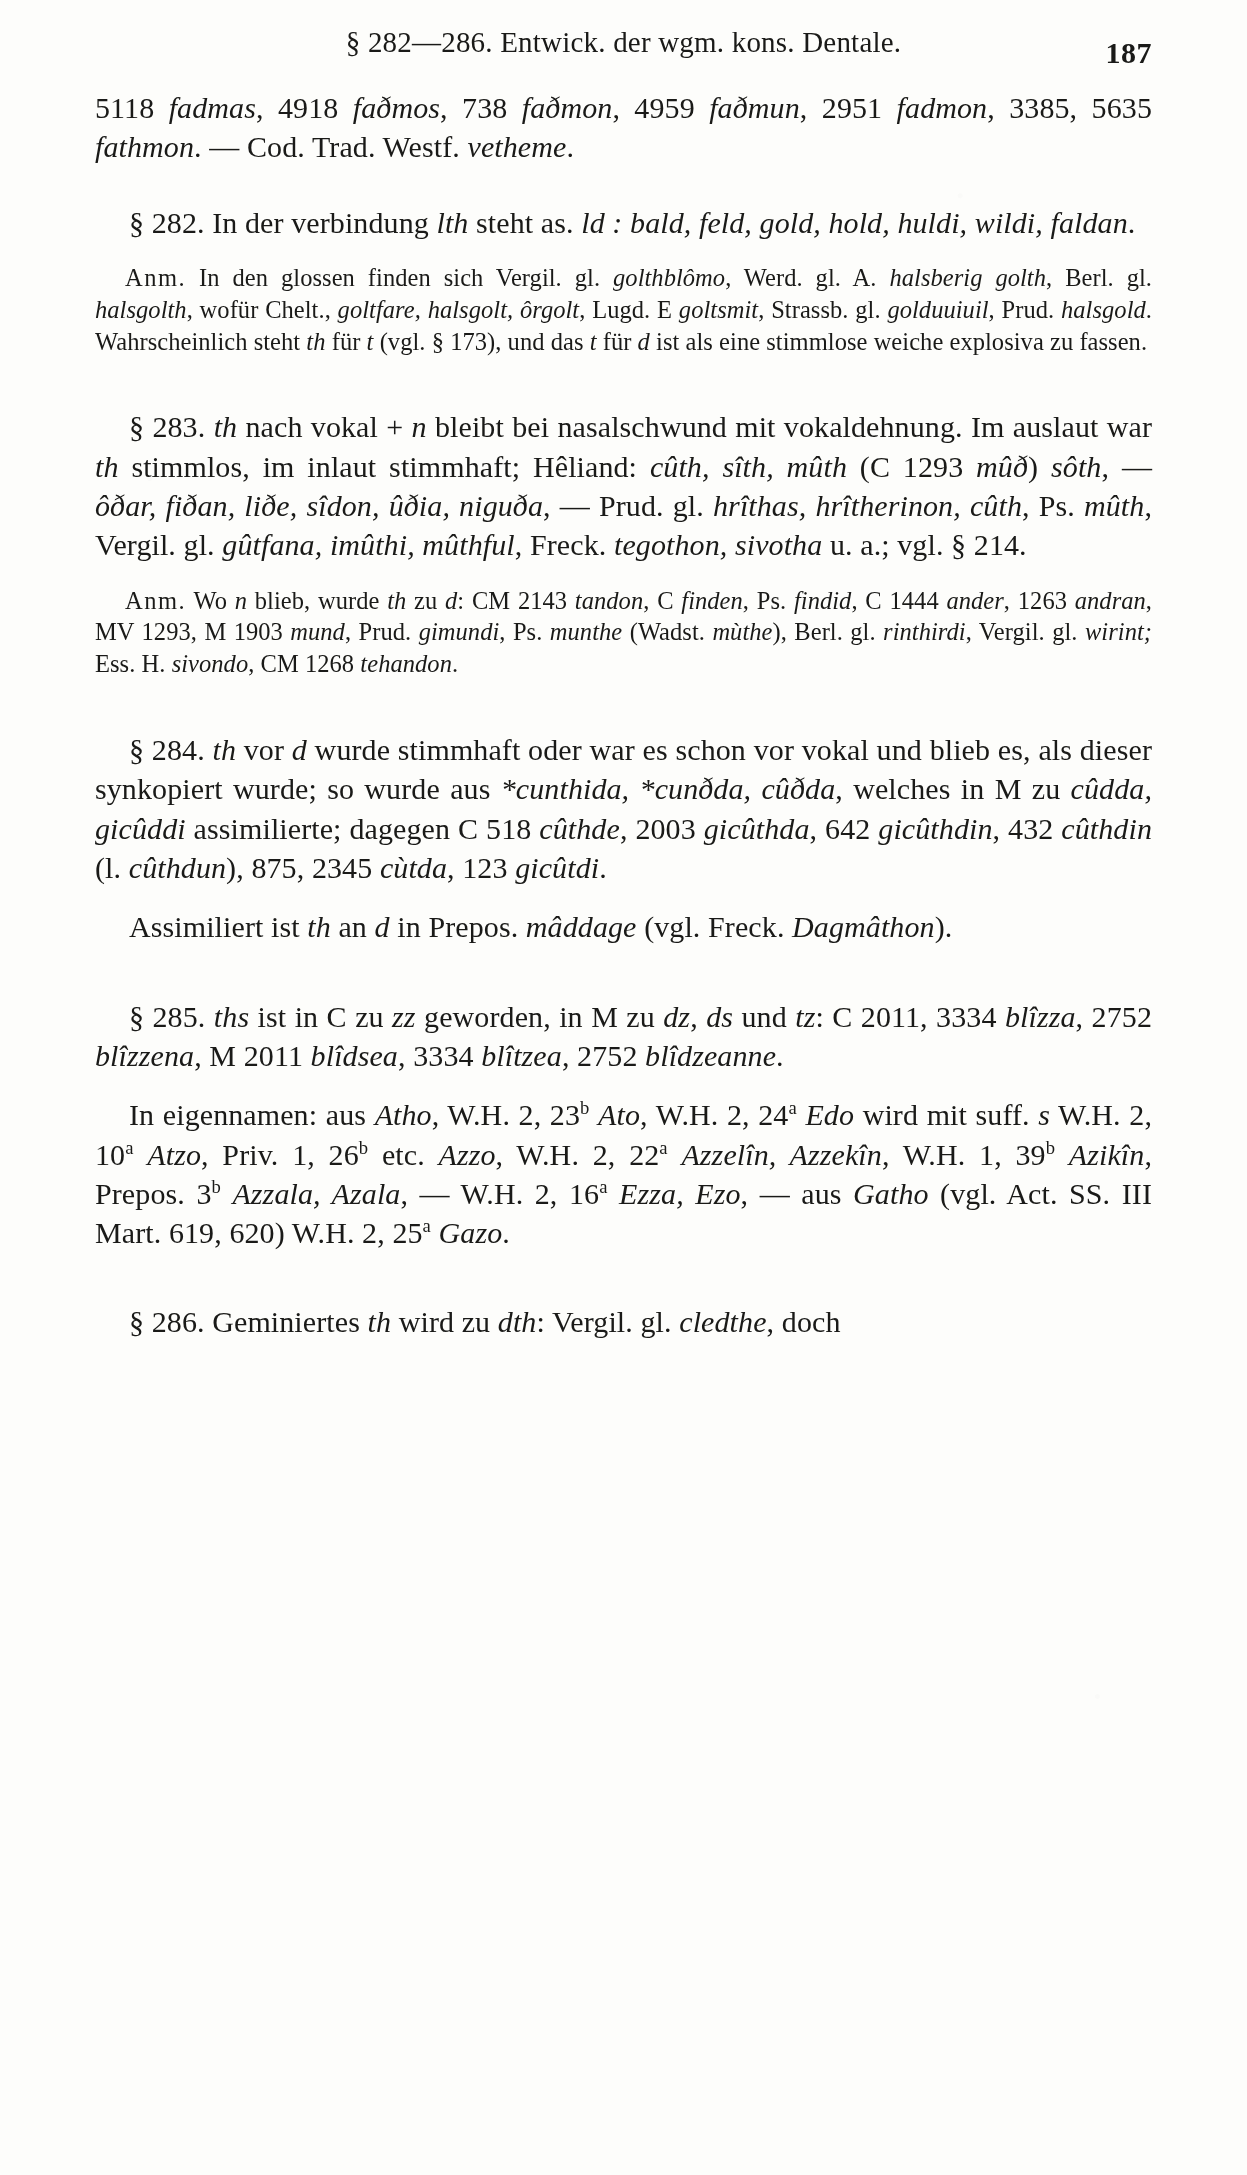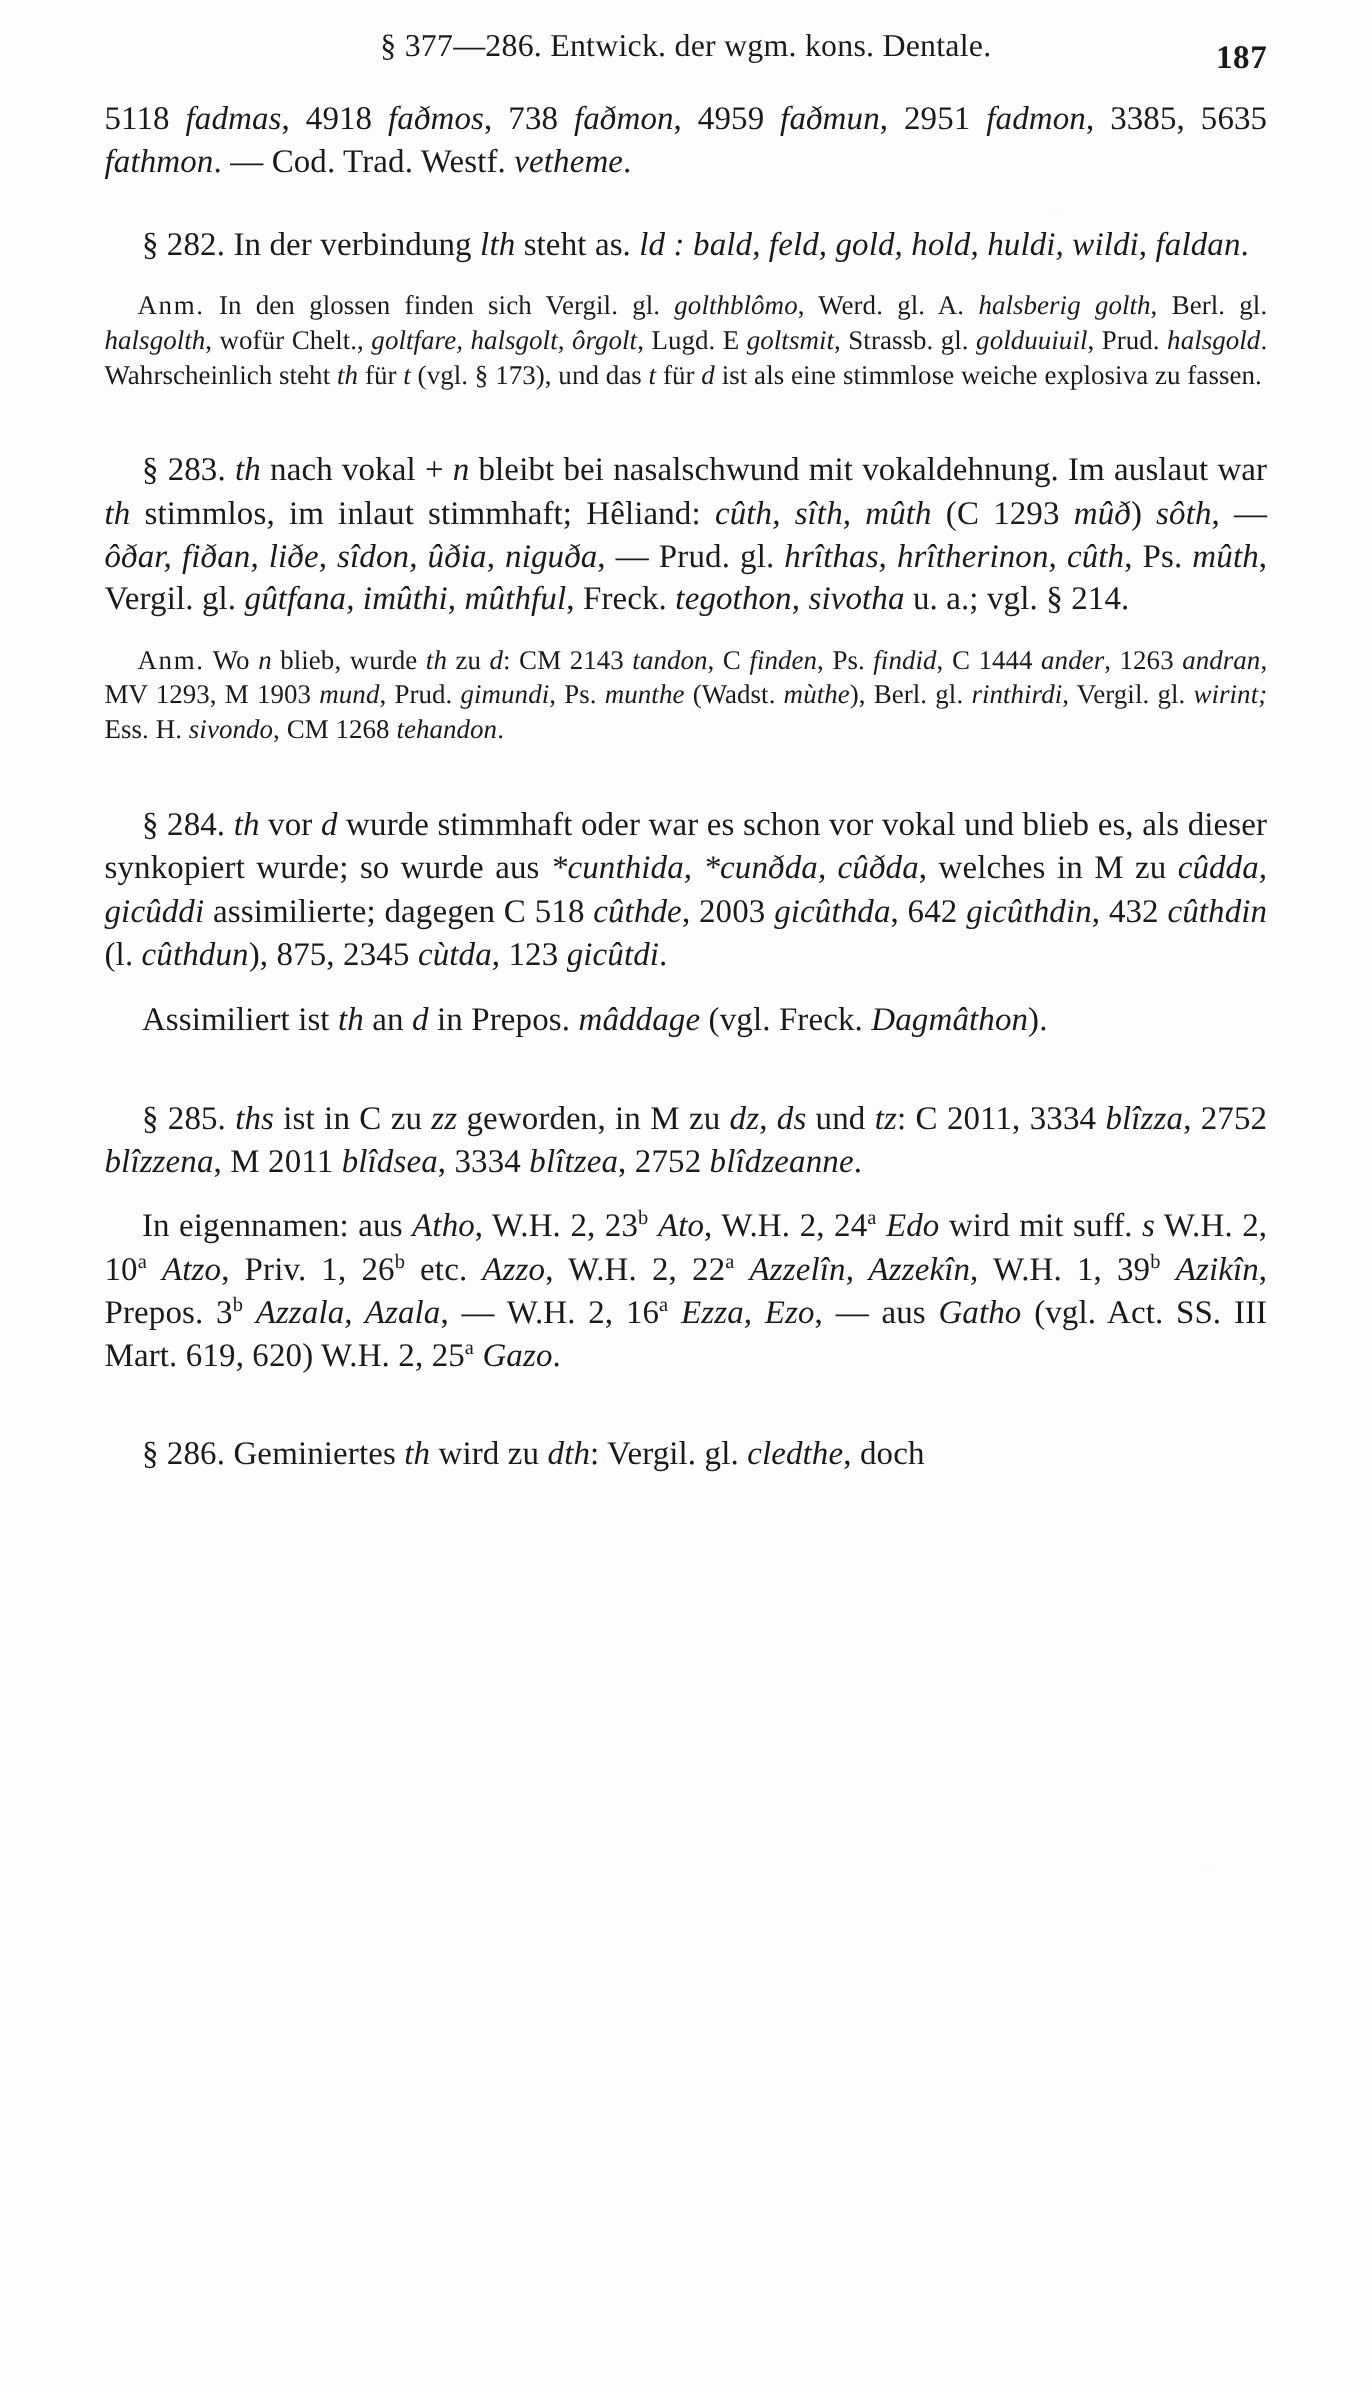--- a/index.html
+++ b/index.html
@@ -94,21 +94,21 @@
     line-height: 0;
   }
   .sect { white-space: nowrap; }
 </style>
 </head>
 <body>
 
 <div class="page">
 
   <div class="running-head">
-    <div class="rh-title">§ 377—286. Entwick. der wgm. kons. Dentale.</div>
+    <div class="rh-title">§ 282—286. Entwick. der wgm. kons. Dentale.</div>
     <div class="rh-page">187</div>
   </div>
 
   <p class="body-block no-indent">5118 <i>fadmas</i>, 4918 <i>faðmos</i>, 738 <i>faðmon</i>, 4959 <i>faðmun</i>, 2951 <i>fadmon</i>, 3385, 5635 <i>fathmon</i>. — Cod. Trad. Westf. <i>vetheme</i>.</p>
 
   <div class="gap-sm"></div>
 
   <p class="body-block indent-first"><span class="sect">§ 282.</span> In der verbindung <i>lth</i> steht as. <i>ld : bald, feld, gold, hold, huldi, wildi, faldan</i>.</p>
 
   <p class="note-block"><span class="sm-caps-note">Anm.</span> In den glossen finden sich Vergil. gl. <i>golthblômo</i>, Werd. gl. A. <i>halsberig golth</i>, Berl. gl. <i>halsgolth</i>, wofür Chelt., <i>goltfare, halsgolt, ôrgolt</i>, Lugd. E <i>goltsmit</i>, Strassb. gl. <i>golduuiuil</i>, Prud. <i>halsgold</i>. Wahrscheinlich steht <i>th</i> für <i>t</i> (vgl. § 173), und das <i>t</i> für <i>d</i> ist als eine stimmlose weiche explosiva zu fassen.</p>

